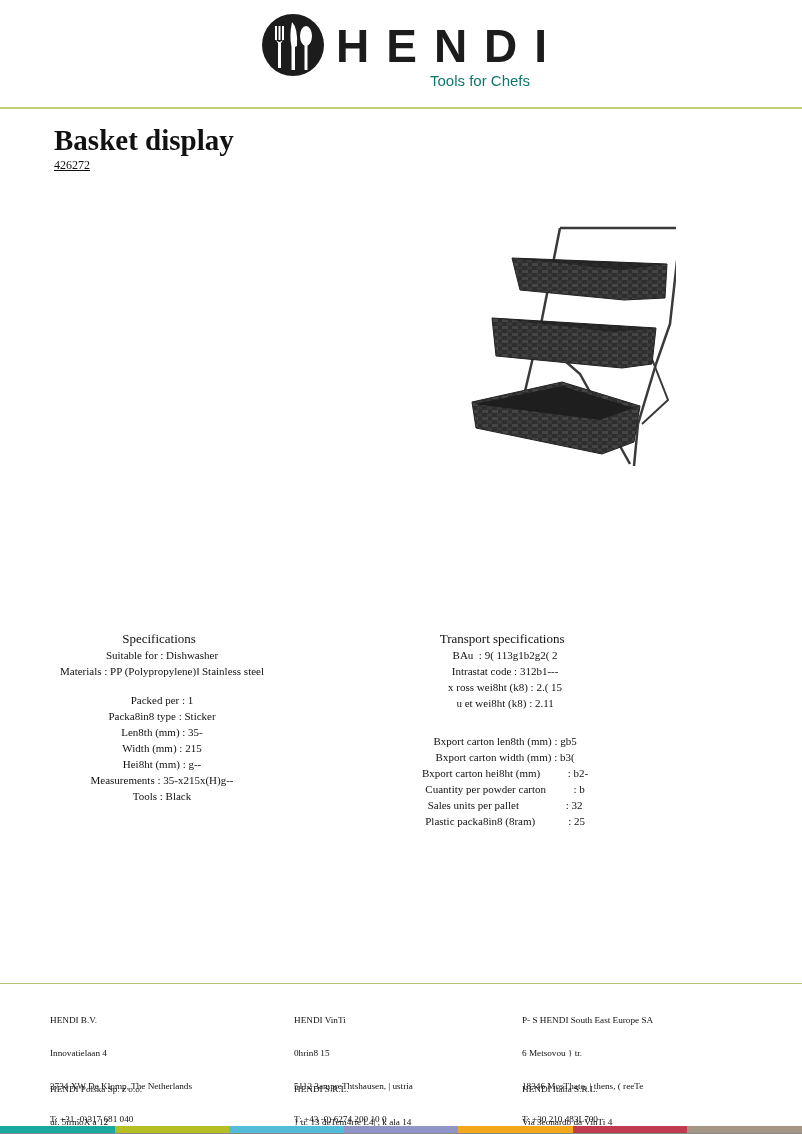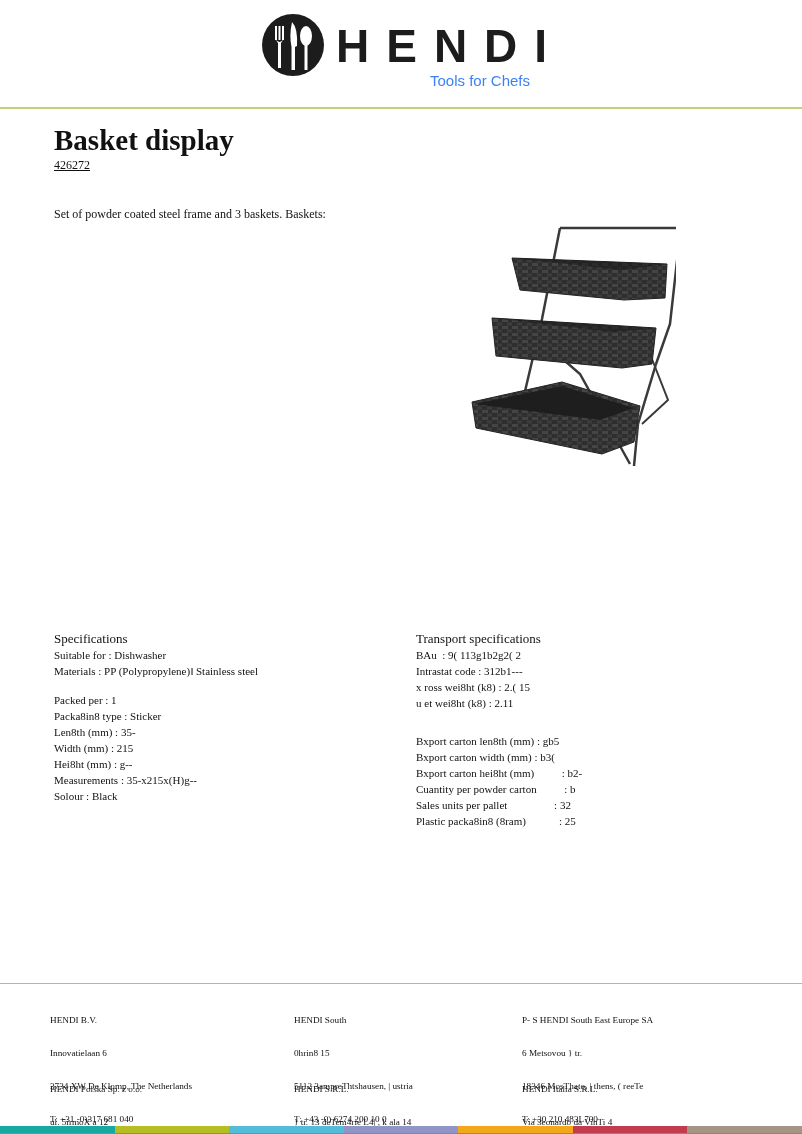--- a/index.html
+++ b/index.html
@@ -2,32 +2,32 @@
 <html><head>
 <meta charset="utf-8">
 <style>
   * { margin: 0; padding: 0; box-sizing: border-box; }
   html, body { width: 802px; height: 1134px; background: #ffffff; overflow: hidden; }
   body { position: relative; font-family: "Liberation Serif", serif; color: #111; }
 
   .header { position: absolute; left: 0; top: 0; width: 802px; height: 110px; }
   .logo-mark { position: absolute; left: 262px; top: 14px; width: 62px; height: 62px; border-radius: 50%; background: #1c1c1c; overflow: hidden; }
   .logo-word { position: absolute; left: 336px; top: 20px; font-family: "Liberation Sans", sans-serif; font-weight: 700; font-size: 46px; letter-spacing: 17px; color: #1c1c1c; line-height: 52px; }
-  .logo-tagline { position: absolute; left: 430px; top: 72px; font-family: "Liberation Sans", sans-serif; font-size: 15px; color: #3b82f6; line-height: 18px; }
+  .logo-tagline { position: absolute; left: 430px; top: 72px; font-family: "Liberation Sans", sans-serif; font-size: 15px; color: #0f766e; line-height: 18px; }
   .top-rule { position: absolute; left: 0; top: 107px; width: 802px; height: 2px; background: #c2d07a; }
 
   .title { position: absolute; left: 54px; top: 124px; font-size: 29px; line-height: 32px; color: #111; }
   .sku { position: absolute; left: 54px; top: 158px; font-size: 12px; line-height: 14px; text-decoration: underline; }
   .desc { position: absolute; left: 54px; top: 206px; width: 300px; font-size: 12px; line-height: 16px; }
 
   .product-image { position: absolute; left: 462px; top: 214px; width: 214px; height: 256px; }
 
-  .spec-col { position: absolute; top: 630px; font-size: 11px; line-height: 16px; }
+  .spec-col { position: absolute; top: 630px; font-size: 11px; line-height: 16px; text-align: center; }
   .spec-col h2 { font-weight: normal; font-size: 13px; line-height: 17px; margin-bottom: 0px; }
-  .spec-col .row { white-space: pre; height: 16px; }
+  .spec-col .row { white-space: pre; height: 16px; margin-left: 6px; }
   .spec-col .gap { height: 13px; }
   .spec-left { left: 54px; }
   .spec-right { left: 416px; }
 
   .footer-rule { position: absolute; left: 0; top: 983px; width: 802px; height: 1px; background: #b6be7a; }
   .footer-block { position: absolute; font-size: 9.2px; line-height: 11px; color: #111; white-space: pre; }
 
   .color-bar { position: absolute; left: 0; top: 1126px; width: 802px; height: 7px; display: flex; }
   .color-bar span { flex: 1; height: 100%; }
   .bottom-line { position: absolute; left: 0; top: 1133px; width: 802px; height: 1px; background: #888; }
@@ -51,21 +51,20 @@
     </svg>
   </div>
   <div class="logo-word">HENDI</div>
   <div class="logo-tagline">Tools for Chefs</div>
 </div>
 <div class="top-rule"></div>
 
 <h1 class="title">Basket display</h1>
 <div class="sku">426272</div>
 <div class="desc">
-  <div>Set of powder coated steel frame and 3 baskets. Baskets:</div>
 </div>
 
 <div class="product-image">
   <svg width="214" height="256" viewBox="0 0 214 256">
     <defs>
       <pattern id="weave" width="10" height="7" patternUnits="userSpaceOnUse">
         <rect width="10" height="7" fill="#2e2e2e"></rect>
         <rect x="0" y="0" width="6" height="3" fill="#454545"></rect>
         <rect x="5" y="3.5" width="6" height="3" fill="#3c3c3c"></rect>
       </pattern>
@@ -92,21 +91,21 @@
   <h2>Specifications</h2>
   <div class="row">Suitable for : Dishwasher</div>
   <div class="row">Materials : PP (Polypropylene)‖ Stainless steel</div>
   <div class="gap"></div>
   <div class="row">Packed per : 1</div>
   <div class="row">Packa8in8 type : Sticker</div>
   <div class="row">Len8th (mm) : 35-</div>
   <div class="row">Width (mm) : 215</div>
   <div class="row">Hei8ht (mm) : g--</div>
   <div class="row">Measurements : 35-x215x(H)g--</div>
-  <div class="row">Solour : Black</div>
+  <div class="row">Tools : Black</div>
 </div>
 
 <div class="spec-col spec-right">
   <h2>Transport specifications</h2>
   <div class="row">BAu  : 9( 113g1b2g2( 2</div>
   <div class="row">Intrastat code : 312b1---</div>
   <div class="row">x ross wei8ht (k8) : 2.( 15</div>
   <div class="row">u et wei8ht (k8) : 2.11</div>
   <div class="gap" style="height:22px"></div>
   <div class="row">Bxport carton len8th (mm) : gb5</div>
@@ -114,27 +113,27 @@
   <div class="row">Bxport carton hei8ht (mm)          : b2-</div>
   <div class="row">Cuantity per powder carton          : b</div>
   <div class="row">Sales units per pallet                 : 32</div>
   <div class="row">Plastic packa8in8 (8ram)            : 25</div>
 </div>
 
 <div class="footer-rule"></div>
 
 <div class="footer-block" style="left:50px; top:993px;">
   <div>HENDI B.V.</div>
-  <div>Innovatielaan 6</div>
+  <div>Innovatielaan 4</div>
   <div>3734 XW De Klomp, The Netherlands</div>
   <div>T: +31 -0)317 681 040</div>
   
 </div>
 <div class="footer-block" style="left:294px; top:993px;">
-  <div>HENDI South</div>
+  <div>HENDI VinTi</div>
   <div>0hrin8 15</div>
   <div>5112 3ampreThtshausen, | ustria</div>
   <div>T: +43 -0) 6274 200 10 0</div>
   
 </div>
 <div class="footer-block" style="left:522px; top:993px;">
   <div>P- S HENDI South East Europe SA</div>
   <div>6 Metsovou } tr.</div>
   <div>18346 MosThato, | thens, ( reeTe</div>
   <div>T: +30 210 483L700</div>

